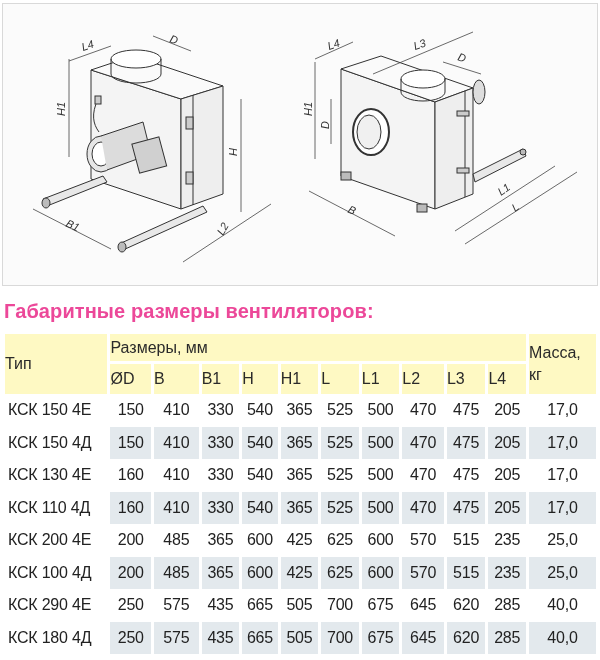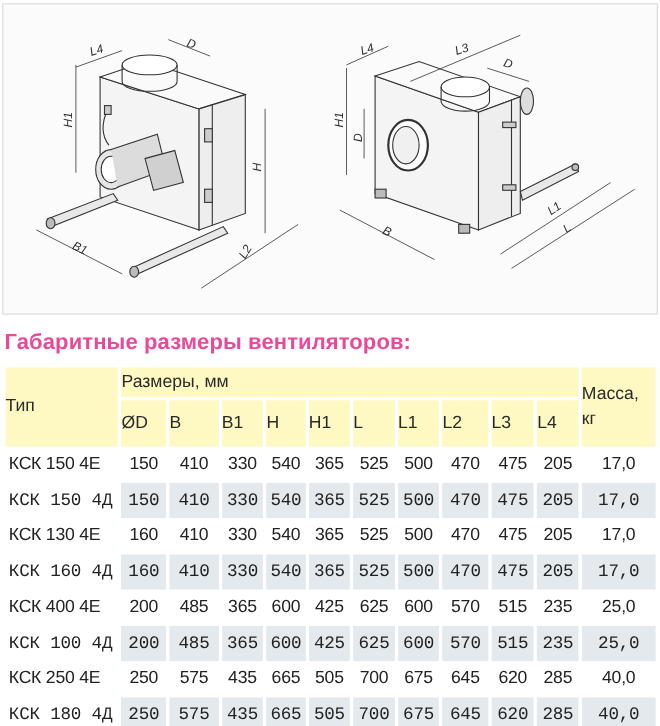--- a/index.html
+++ b/index.html
@@ -19,26 +19,26 @@
 
   table.dims {
     position: absolute; left: 2px; top: 334px; width: 597px;
     border-collapse: separate; border-spacing: 3px 0;
     font-size: 16px; color: #222;
   }
   table.dims th {
     background: #fef9c3; font-weight: normal; text-align: left; color: #2a2a2a;
   }
   table.dims th.grp { height: 30px; vertical-align: middle; border-bottom: 3px solid #fff; }
-  table.dims th.sub { height: 42px; }
+  table.dims th.sub { height: 30px; }
   table.dims th.rowspan { vertical-align: middle; }
   table.dims th.mass { line-height: 22px; font-size: 16px; }
   table.dims td { height: 32.5px; text-align: center; white-space: nowrap; letter-spacing: -0.2px; }
   table.dims td.type { text-align: left; padding-left: 3px; }
-  table.dims tr.shaded td { background: #e3e9ed; font-family: Liberation Mono, monospace; }
+  table.dims tr.shaded td { background: #e3e9ed; }
   table.dims tr.shaded td.type { background: transparent; }
 </style>
 </head>
 <body>
 
 <div class="figure-box">
   <svg width="596" height="283" viewBox="0 0 596 283" fill="none" stroke="#333" stroke-width="1">
 
     <g>
 
@@ -209,35 +209,35 @@
       <td>540</td>
       <td>365</td>
       <td>525</td>
       <td>500</td>
       <td>470</td>
       <td>475</td>
       <td>205</td>
       <td>17,0</td>
     </tr>
     <tr class="shaded">
-      <td class="type">КСК 160 4Д</td>
+      <td class="type">КСК 110 4Д</td>
       <td>160</td>
       <td>410</td>
       <td>330</td>
       <td>540</td>
       <td>365</td>
       <td>525</td>
       <td>500</td>
       <td>470</td>
       <td>475</td>
       <td>205</td>
       <td>17,0</td>
     </tr>
     <tr>
-      <td class="type">КСК 400 4Е</td>
+      <td class="type">КСК 200 4Е</td>
       <td>200</td>
       <td>485</td>
       <td>365</td>
       <td>600</td>
       <td>425</td>
       <td>625</td>
       <td>600</td>
       <td>570</td>
       <td>515</td>
       <td>235</td>
@@ -251,21 +251,21 @@
       <td>600</td>
       <td>425</td>
       <td>625</td>
       <td>600</td>
       <td>570</td>
       <td>515</td>
       <td>235</td>
       <td>25,0</td>
     </tr>
     <tr>
-      <td class="type">КСК 250 4Е</td>
+      <td class="type">КСК 290 4Е</td>
       <td>250</td>
       <td>575</td>
       <td>435</td>
       <td>665</td>
       <td>505</td>
       <td>700</td>
       <td>675</td>
       <td>645</td>
       <td>620</td>
       <td>285</td>

